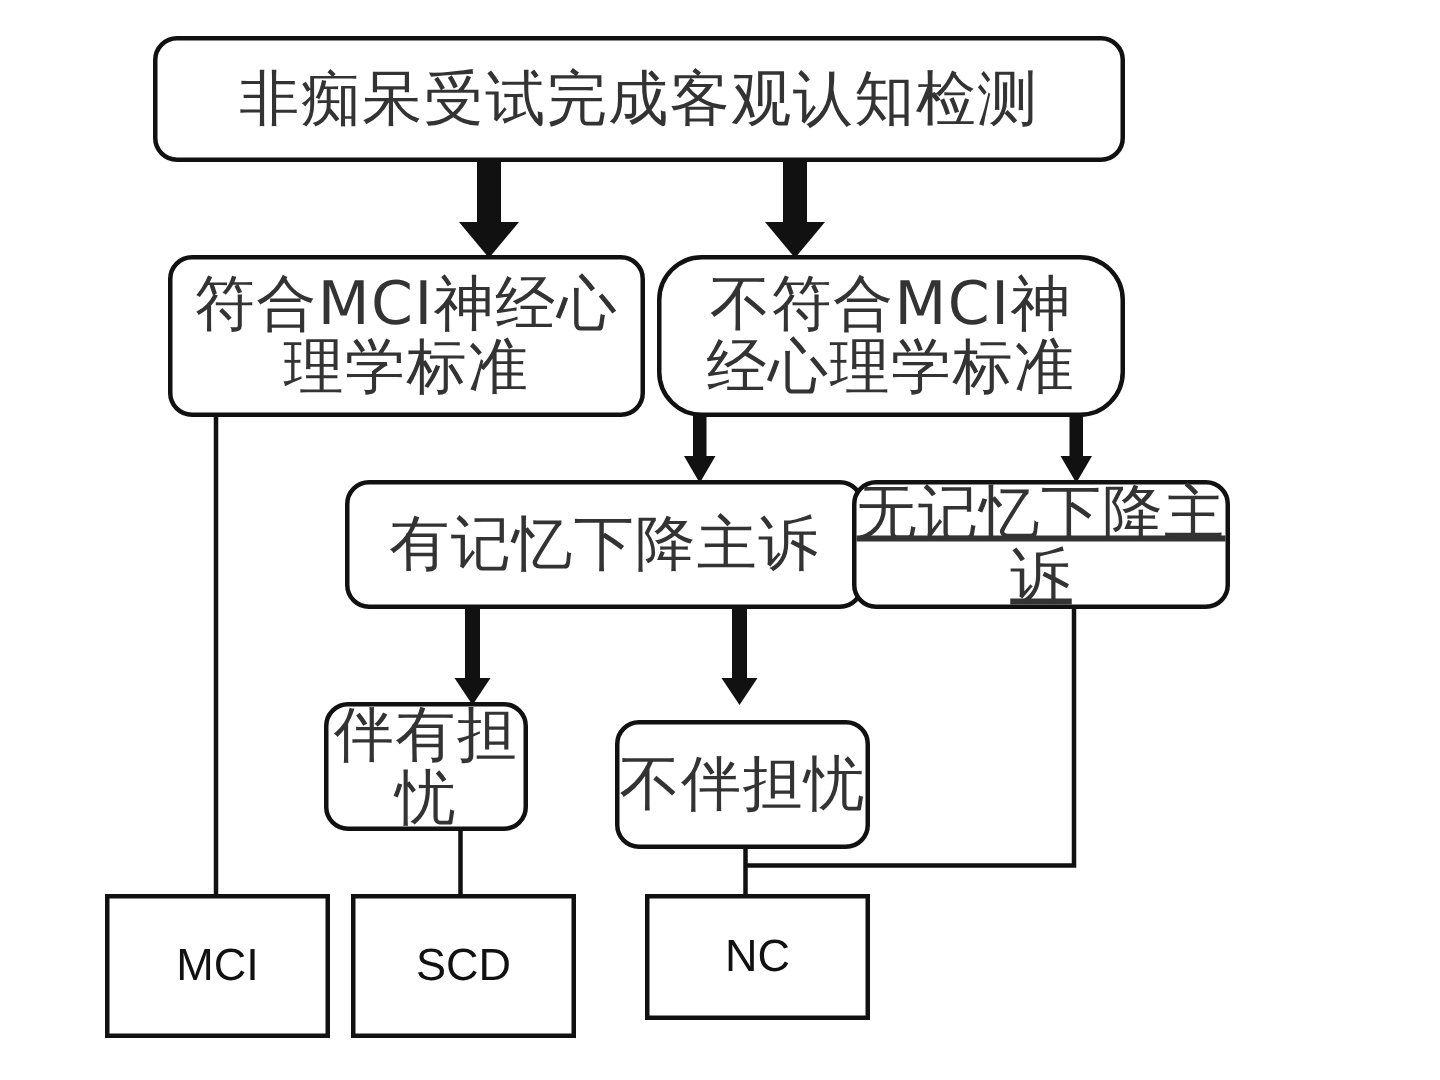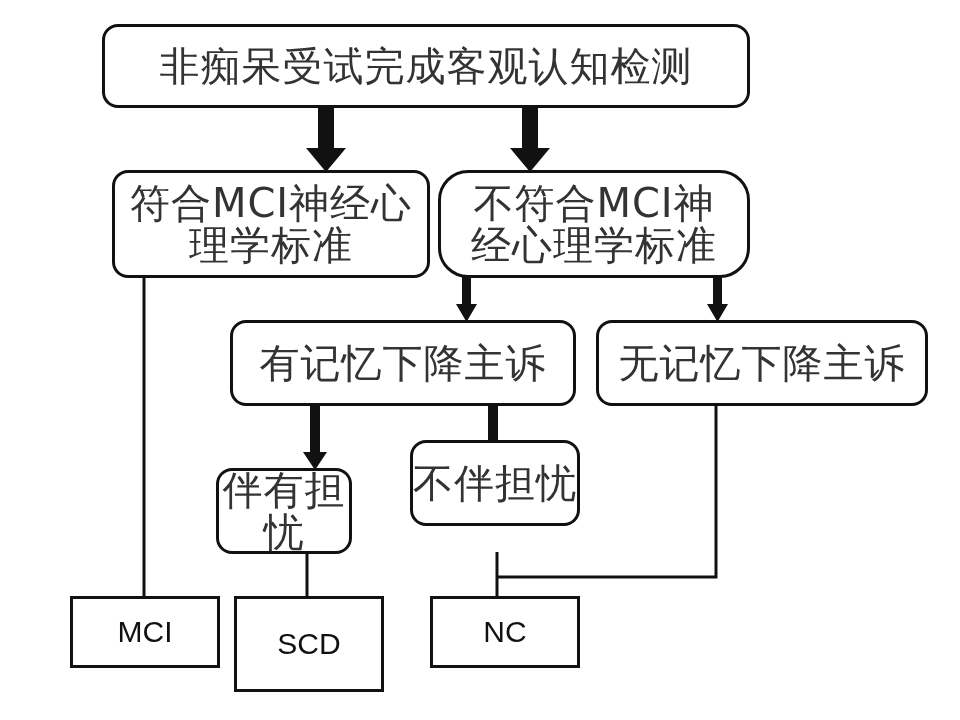--- a/index.html
+++ b/index.html
@@ -72,35 +72,35 @@
 </div>
 
 <div class="node rounded" style="left:438px; top:170px; width:312px; height:108px; padding:0 18px;border-radius:30px;">
   <span class="lbl">不符合MCI神经心理学标准</span>
 </div>
 
 <div class="node rounded" style="left:230px; top:320px; width:346px; height:86px;text-align:center;">
   <span class="lbl">有记忆下降主诉</span>
 </div>
 
-<div class="node rounded" style="left:596px; top:320px; width:332px; height:86px;">
+<div class="node rounded" style="left:568px; top:320px; width:252px; height:86px;text-decoration:underline;">
   <span class="lbl">无记忆下降主诉</span>
 </div>
 
 <div class="node rounded" style="left:216px; top:468px; width:136px; height:86px;">
   <span class="lbl">伴有担忧</span>
 </div>
 
-<div class="node rounded" style="left:410px; top:440px; width:170px; height:86px;">
+<div class="node rounded" style="left:410px; top:480px; width:170px; height:86px;">
   <span class="lbl">不伴担忧</span>
 </div>
 
-<div class="node square" style="left:70px; top:596px; width:150px; height:72px;">
+<div class="node square" style="left:70px; top:596px; width:150px; height:96px;">
   <span class="out">MCI</span>
 </div>
 
 <div class="node square" style="left:234px; top:596px; width:150px; height:96px;">
   <span class="out">SCD</span>
 </div>
 
-<div class="node square" style="left:430px; top:596px; width:150px; height:72px;text-align:center;">
+<div class="node square" style="left:430px; top:596px; width:150px; height:84px;text-align:center;">
   <span class="out">NC</span>
 </div>
 
 </body></html>

